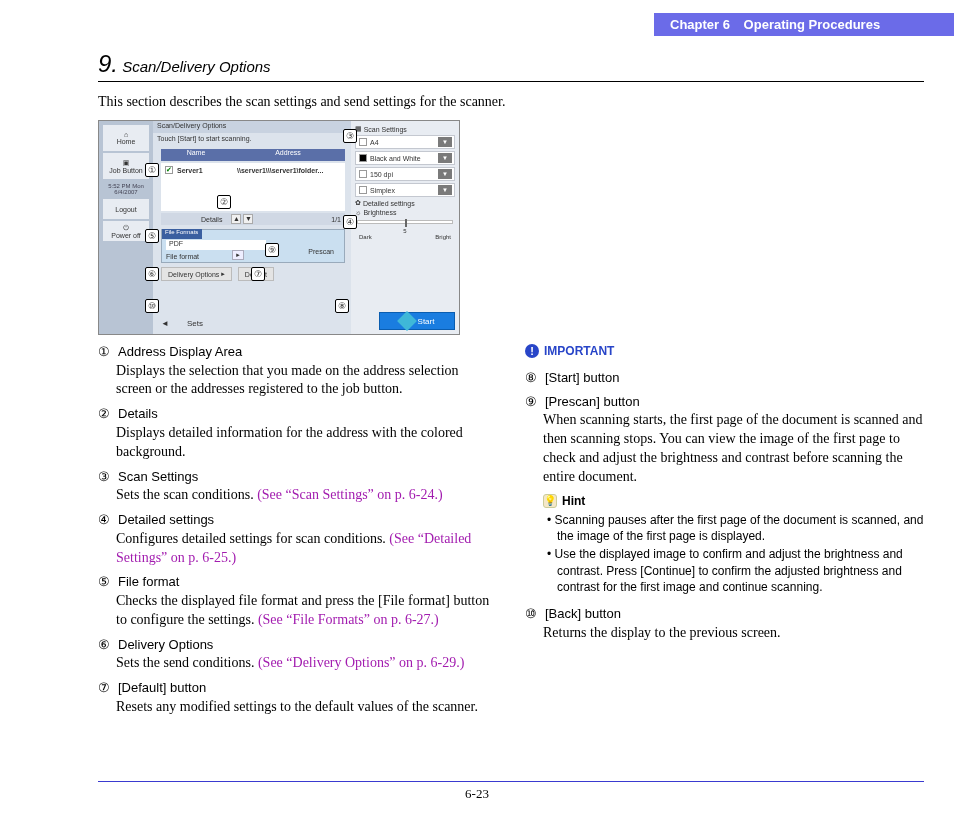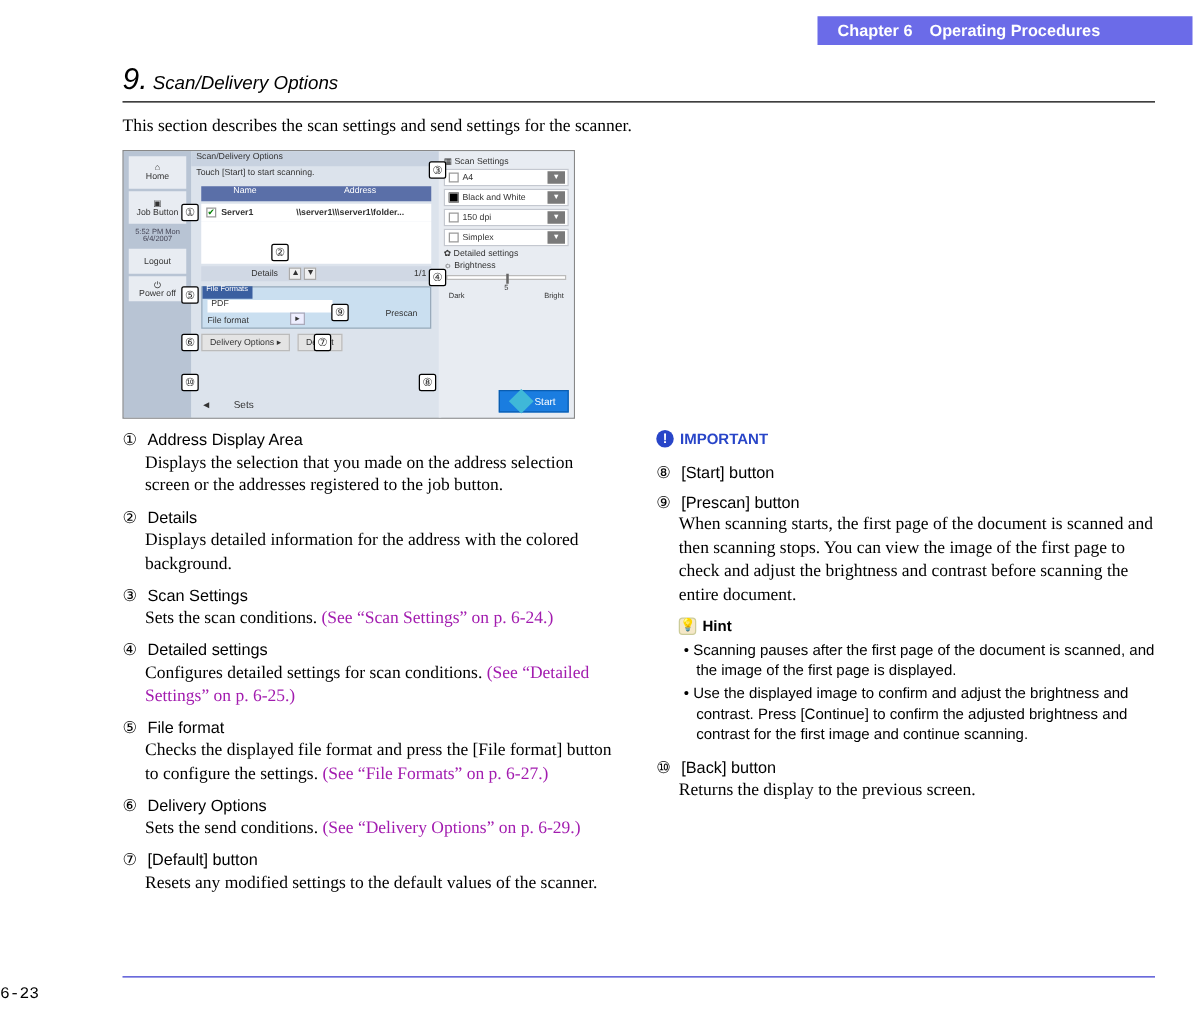--- a/index.html
+++ b/index.html
@@ -124,21 +124,21 @@
   }
   .ss-drop .dd-icon { width: 8px; height: 8px; border: 1px solid #999; margin-right: 3px; }
   .ss-drop .dd-arrow { position: absolute; right: 2px; width: 14px; height: 10px; background: #7a7a7a; color: #fff; text-align: center; font-size: 6px; line-height: 10px; }
   .ss-rlabel { font-size: 7px; margin: 2px 0; display: flex; align-items: center; gap: 2px; }
   .ss-bright {
     width: 100%; height: 30px; font-size: 6px; margin-top: 2px;
   }
   .ss-slider { height: 4px; background: #fff; border: 1px solid #bbb; margin: 4px 2px; position: relative; }
   .ss-slider::after { content: ''; position: absolute; left: 50%; top: -2px; width: 2px; height: 8px; background: #666; }
   .ss-startbtn {
-    position: absolute; bottom: 4px; right: 4px; width: 56px; height: 18px;
+    position: absolute; bottom: 4px; right: 4px; width: 76px; height: 18px;
     background: #1a7de0; color: #fff; font-size: 8px;
     display: flex; align-items: center; justify-content: center; gap: 4px;
     border: 1px solid #0a5db0;
   }
   .ss-startbtn .diamond {
     width: 14px; height: 14px; background: #3fb8d8; transform: rotate(45deg);
     display: flex; align-items: center; justify-content: center;
   }
   .callout {
     position: absolute;
@@ -189,22 +189,22 @@
     position: absolute;
     bottom: 36px;
     left: 98px;
     right: 30px;
     border-top: 1.5px solid #3a3ad0;
   }
   .page-num {
     position: absolute;
     bottom: 16px;
     left: 0; right: 0;
+    text-align: center;
     font-size: 13px;
-    font-family: Liberation Mono, monospace;
   }
 </style>
 </head>
 <body>
 
 <div class="header-bar">
   <span class="chapter-num">Chapter 6</span>
   <span>Operating Procedures</span>
 </div>
 

